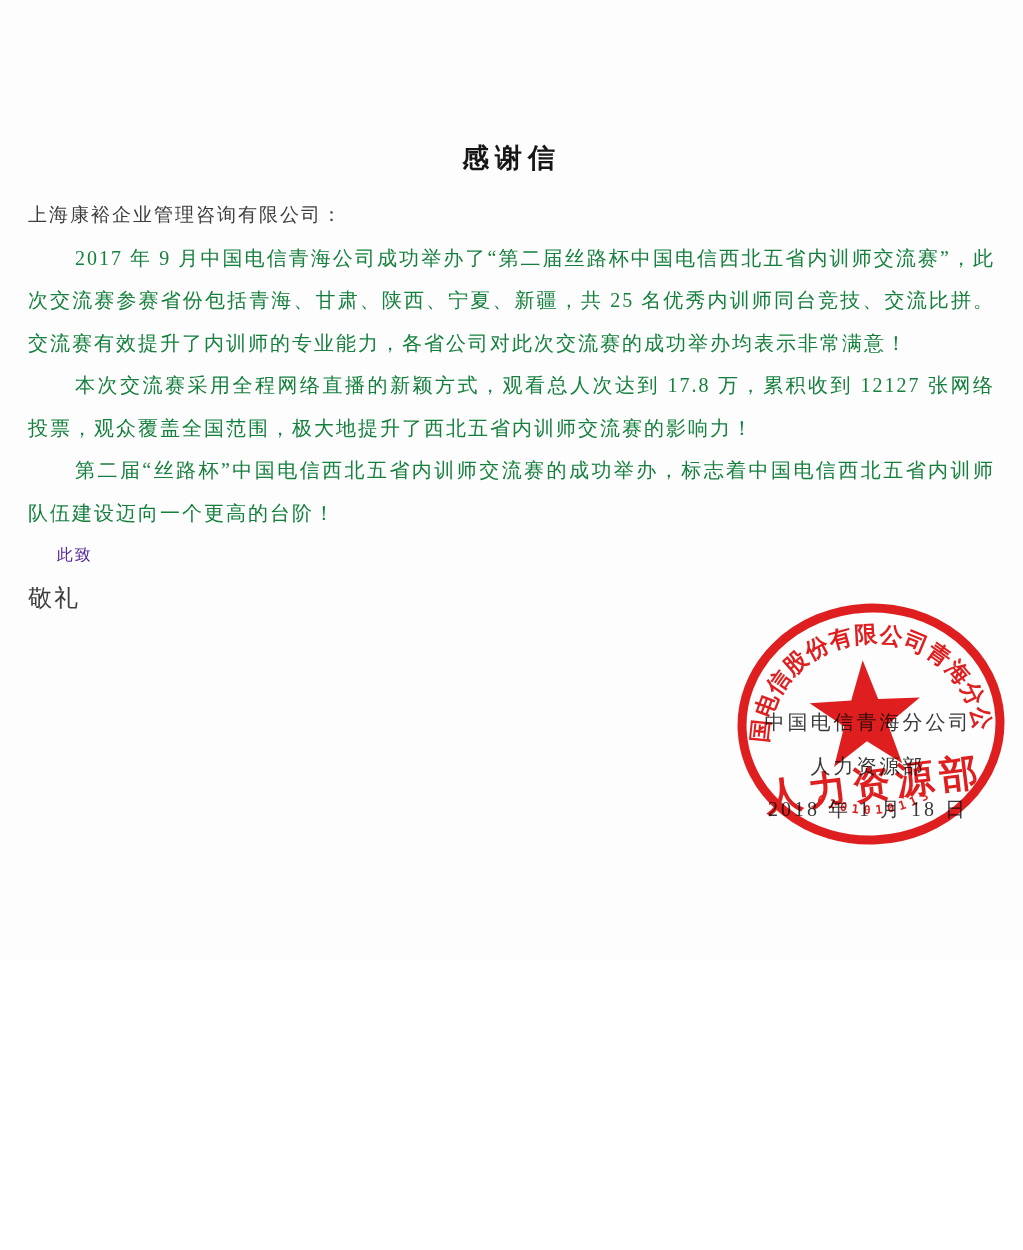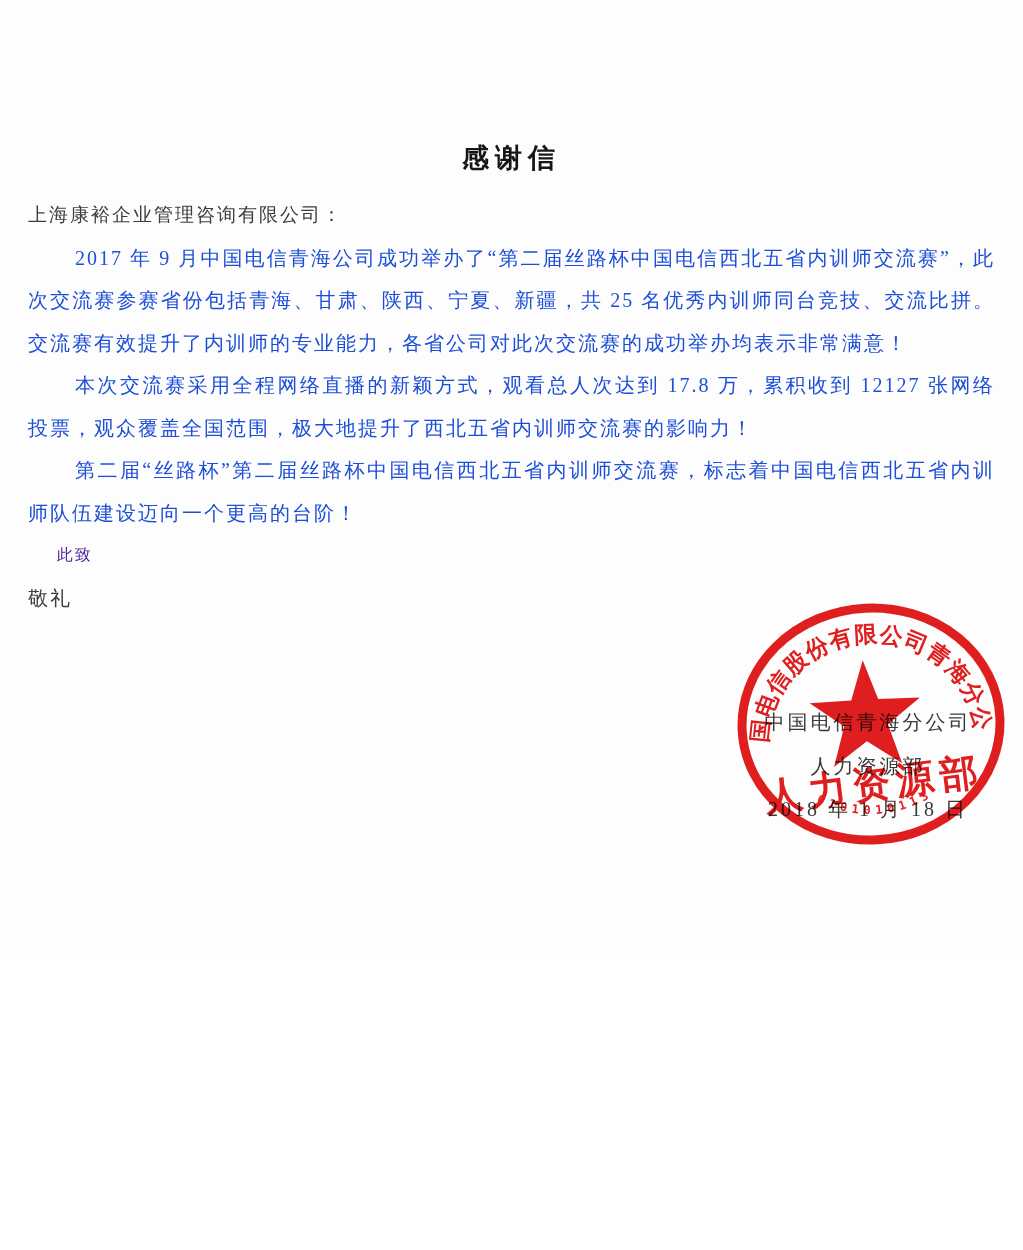--- a/index.html
+++ b/index.html
@@ -33,33 +33,33 @@
     letter-spacing:2px;
     color:#3d3d3d;
   }
   .para{
     margin:0;
     font-size:20px;
     line-height:42.5px;
     letter-spacing:2px;
     text-align:justify;
     text-indent:2.35em;
-    color:#1d4ed8;
+    color:#15803d;
   }
   .closing-regards{
     margin:0;
     font-size:16px;
     line-height:42.5px;
     letter-spacing:2px;
     text-indent:1.8em;
     color:#4c1d95;
   }
   .closing-salute{
     margin:0;
-    font-size:20px;
+    font-size:24px;
     line-height:42.5px;
     letter-spacing:2px;
     color:#3d3d3d;
   }
   .signature{
     position:absolute;
     top:701px;
     left:736px;
     width:264px;
     text-align:center;
@@ -81,21 +81,21 @@
 </style>
 </head>
 <body>
 
 <div class="page">
   <div class="content">
     <h1 class="title">感谢信</h1>
     <p class="salutation">上海康裕企业管理咨询有限公司：</p>
     <p class="para">2017 年 9 月中国电信青海公司成功举办了“第二届丝路杯中国电信西北五省内训师交流赛”，此次交流赛参赛省份包括青海、甘肃、陕西、宁夏、新疆，共 25 名优秀内训师同台竞技、交流比拼。交流赛有效提升了内训师的专业能力，各省公司对此次交流赛的成功举办均表示非常满意！</p>
     <p class="para">本次交流赛采用全程网络直播的新颖方式，观看总人次达到 17.8 万，累积收到 12127 张网络投票，观众覆盖全国范围，极大地提升了西北五省内训师交流赛的影响力！</p>
-    <p class="para">第二届“丝路杯”第二届丝路杯中国电信西北五省内训师交流赛，标志着中国电信西北五省内训师队伍建设迈向一个更高的台阶！</p>
+    <p class="para">第二届“丝路杯”中国电信西北五省内训师交流赛的成功举办，标志着中国电信西北五省内训师队伍建设迈向一个更高的台阶！</p>
     <p class="closing-regards">此致</p>
     <p class="closing-salute">敬礼</p>
   </div>
 
   <div class="signature">
     <div>中国电信青海分公司</div>
     <div>人力资源部</div>
     <div>2018 年 1 月 18 日</div>
   </div>
 

